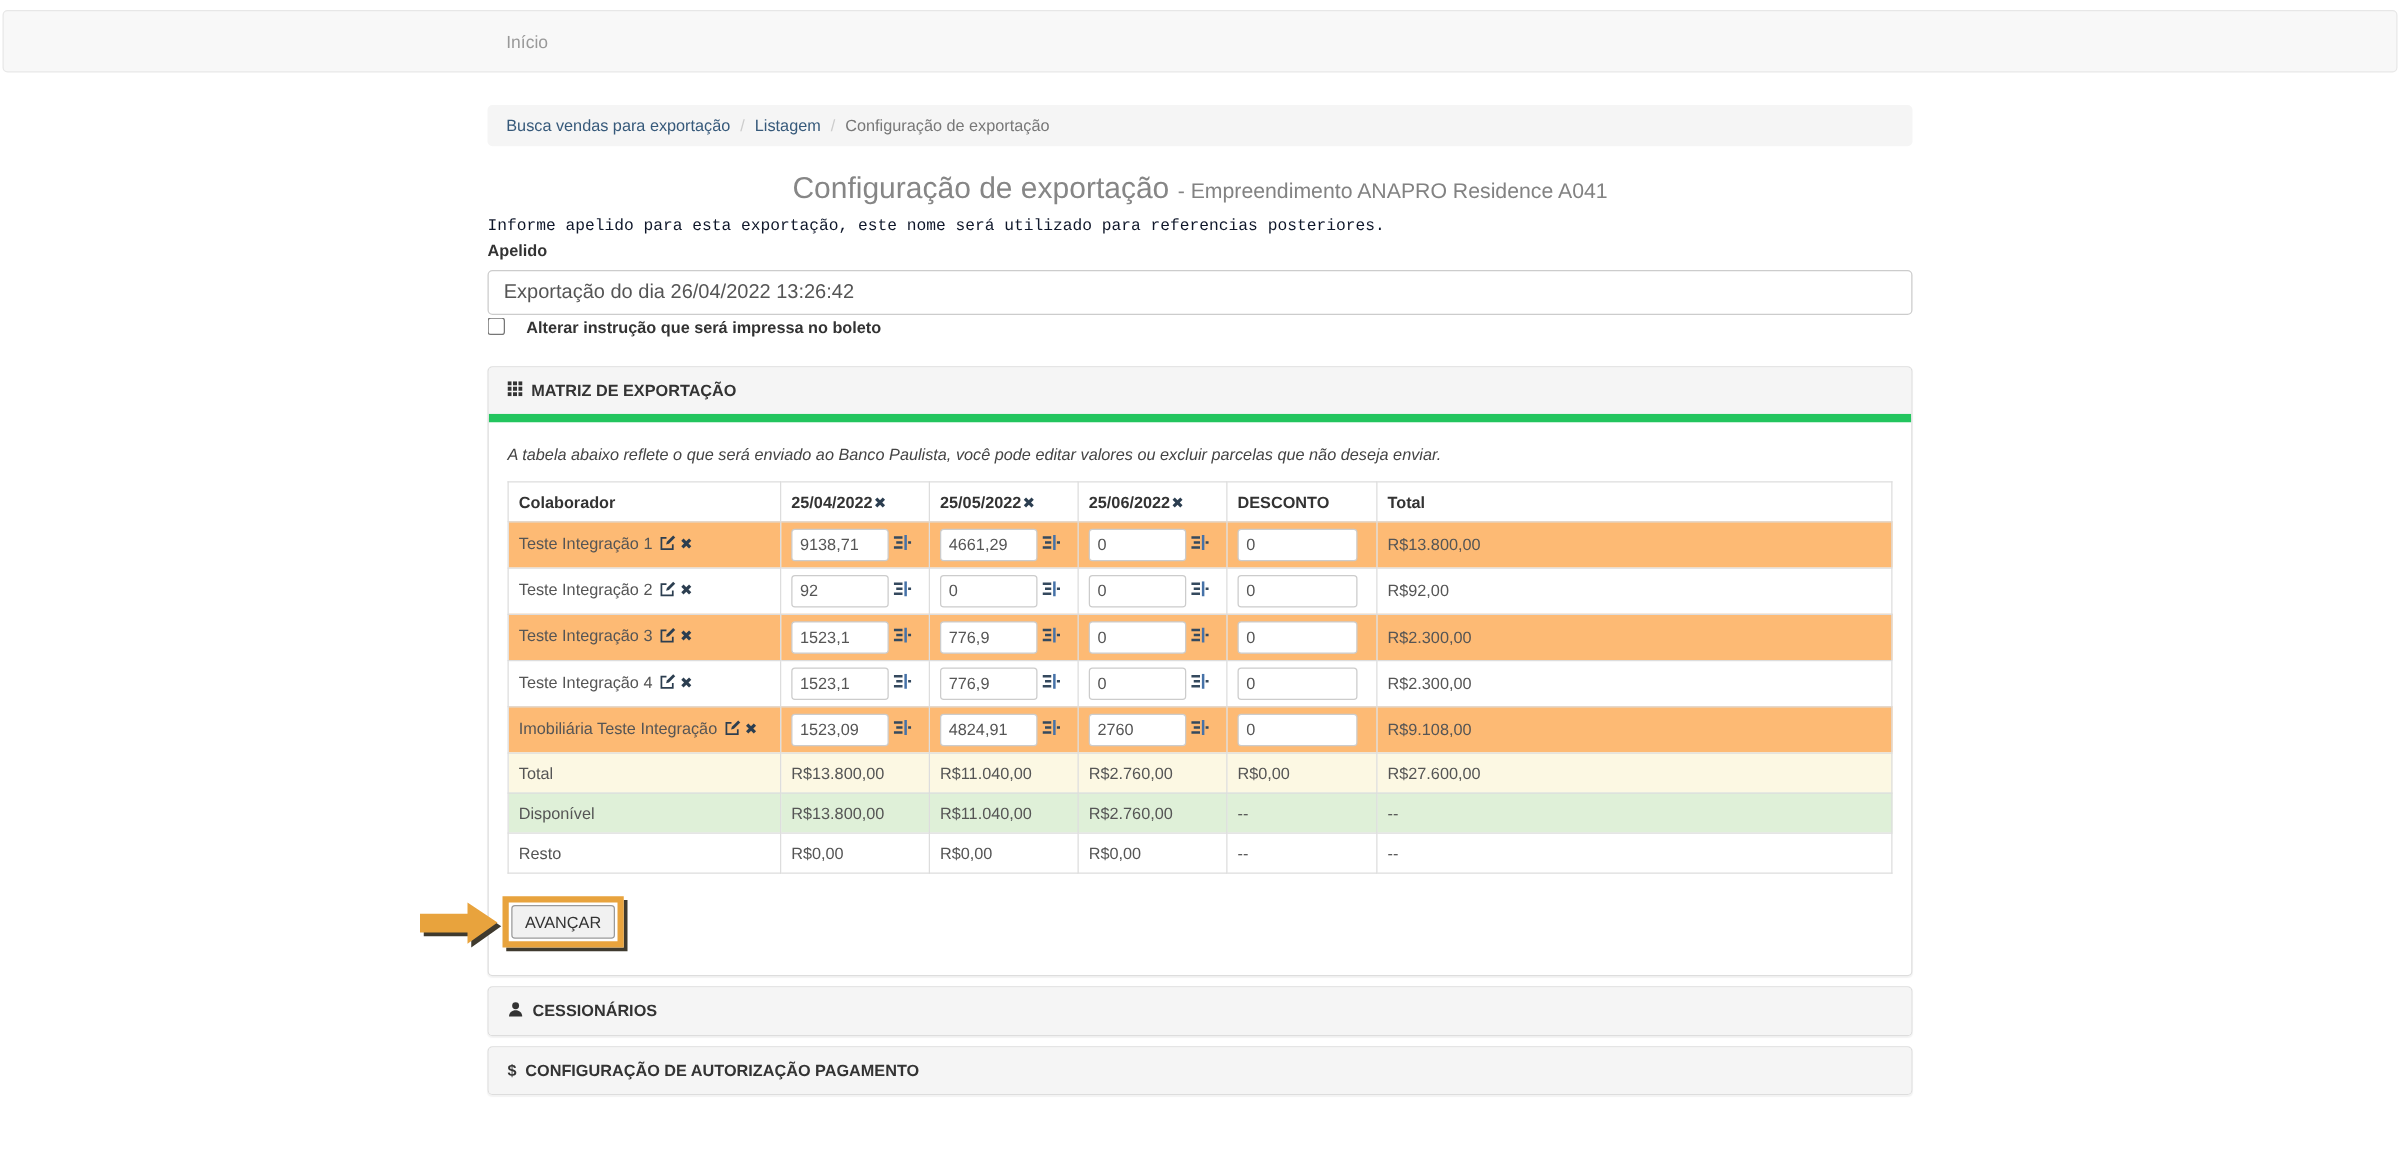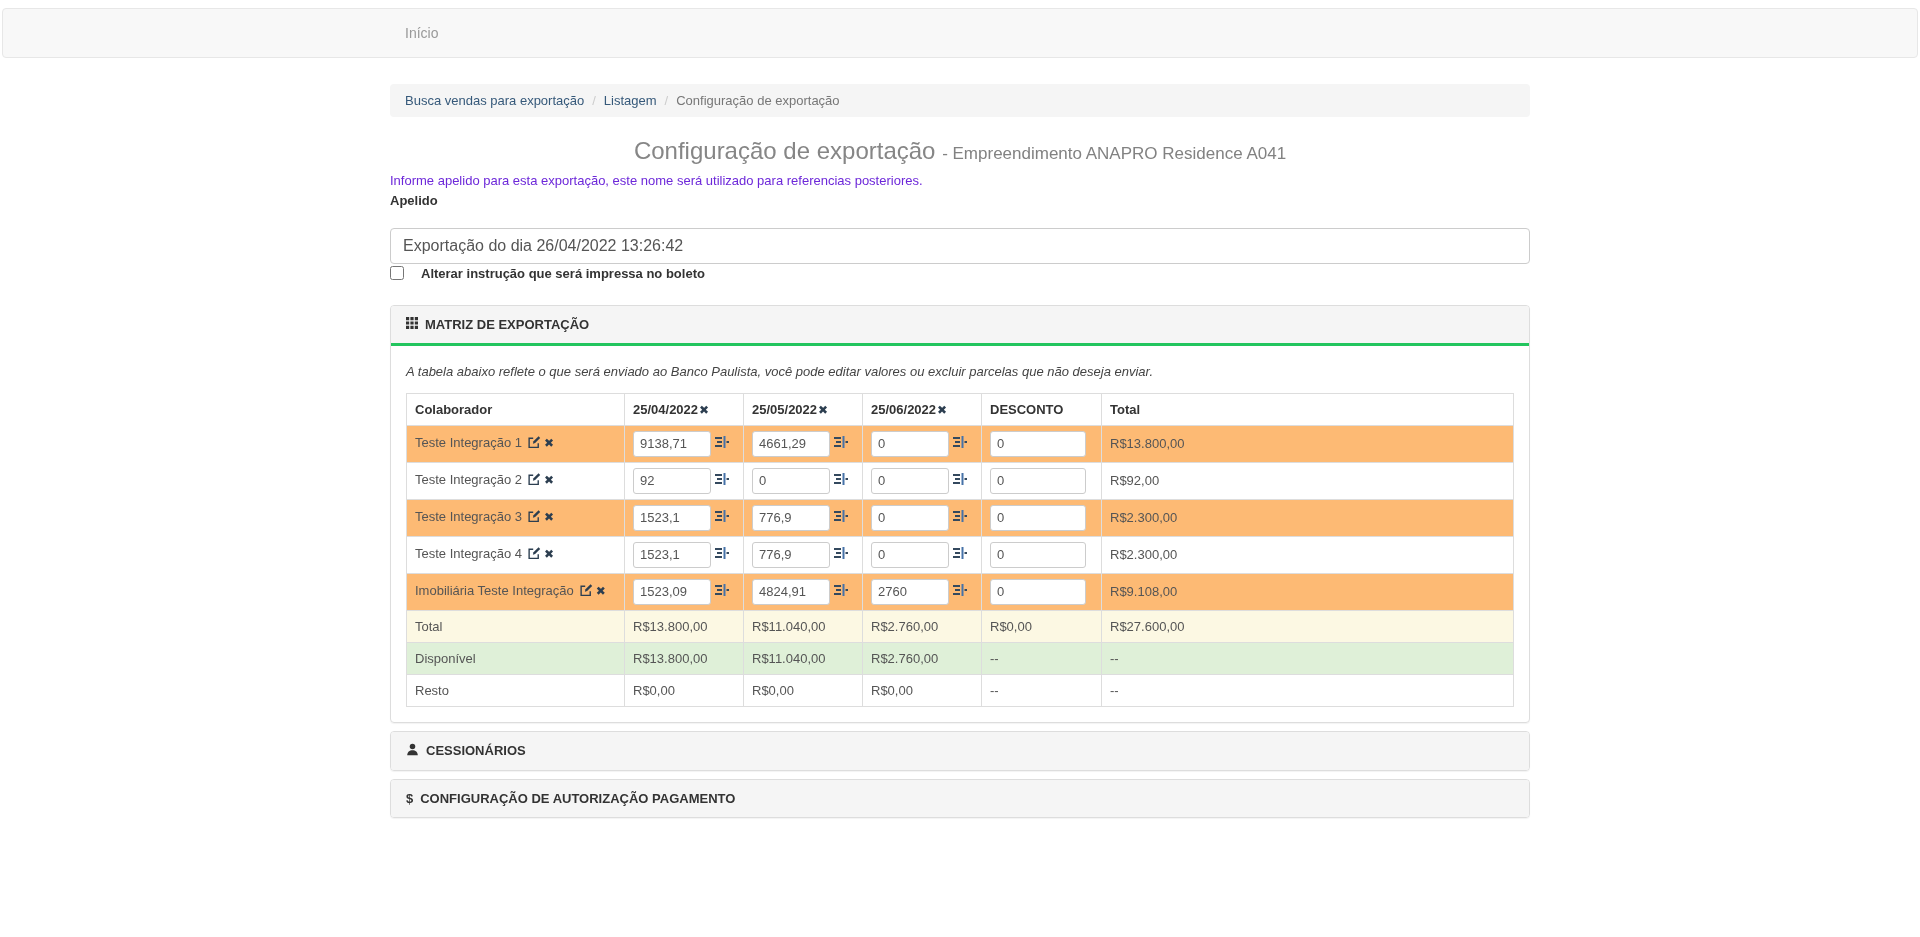--- a/index.html
+++ b/index.html
@@ -22,29 +22,29 @@
   .breadcrumb a{color:var(--link);text-decoration:none;cursor:pointer;}
   .breadcrumb .sep{color:#ccc;padding:0 8px;}
   .breadcrumb .active{color:#777;}
   
   .page-header{display:flex;justify-content:center;align-items:flex-start;margin-top:20px;}
   .page-title{font-size:24px;font-weight:400;color:#868686;margin:0;line-height:1.15;}
   .page-subtitle{font-size:17px;color:#828282;}
   .next-gen{width:245px;font-size:13px;color:#4a4a4a;line-height:1.55;}
   .next-gen .icon-clock{vertical-align:-2px;margin:0 3px 0 4px;}
   
-  .hint{margin:8px 0 0;font-size:13px;color:#6d28d9;}
+  .hint{margin:8px 0 0;font-size:13px;color:#0f172a;font-family:Liberation Mono, monospace;}
   .apelido-label{font-weight:bold;margin-top:5px;}
-  .apelido-input{width:100%;height:36px;border:1px solid #ccc;border-radius:4px;padding:6px 12px;font-size:16px;color:#555;margin-top:20px;font-family:inherit;}
+  .apelido-input{width:100%;height:36px;border:1px solid #ccc;border-radius:4px;padding:6px 12px;font-size:16px;color:#555;margin-top:8px;font-family:inherit;}
   .checkbox-row{display:flex;align-items:center;gap:17px;margin-top:2px;font-weight:bold;cursor:pointer;}
   .checkbox-row input{width:14px;height:14px;margin:0;}
   
   .panel{border:1px solid #ddd;border-radius:4px;box-shadow:0 1px 1px rgba(0,0,0,.05);}
   .panel.matrix{margin-top:24px;}
-  .panel-heading{background:#f5f5f5;padding:11px 15px;border-bottom:3px solid #22c55e;border-radius:3px 3px 0 0;display:flex;align-items:center;gap:7px;font-size:13px;font-weight:600;color:#333;cursor:pointer;}
+  .panel-heading{background:#f5f5f5;padding:11px 15px;border-bottom:7px solid #22c55e;border-radius:3px 3px 0 0;display:flex;align-items:center;gap:7px;font-size:13px;font-weight:600;color:#333;cursor:pointer;}
   .panel.collapsed{margin-top:8px;}
   .panel.collapsed .panel-heading{border-bottom:none;border-radius:3px;}
   .panel.first-collapsed{margin-top:8px;}
   .panel-body{padding:15px;}
   .matrix-desc{margin:3px 0 14px;color:#444;font-style:italic;}
   
   table.matrix-table{width:100%;border-collapse:collapse;font-size:13px;}
   .matrix-table th,.matrix-table td{border:1px solid #ddd;text-align:left;vertical-align:middle;}
   .matrix-table th{padding:8px;font-weight:bold;color:#333;}
   .matrix-table td{padding:5px 8px;color:#555;}
@@ -325,20 +325,31 @@
             <td>Resto</td>
             <td>R$0,00</td>
             <td>R$0,00</td>
             <td>R$0,00</td>
             <td>--</td>
             <td>--</td>
           </tr>
         </tbody>
       </table>
 
+      <div class="btn-zone">
+        <span class="arrow-wrap">
+          <svg width="66" height="44" viewBox="0 0 66 44">
+            <polygon points="3,16 41,16 41,7 65,23 41,40 41,31 3,31" fill="#3f3a2e"></polygon>
+            <polygon points="0,13 38,13 38,4 62,20 38,37 38,28 0,28" fill="#e8a33d"></polygon>
+          </svg>
+        </span>
+        <span class="highlight-box">
+          <button class="btn-default">AVANÇAR</button>
+        </span>
+      </div>
     </div>
   </section>
 
   <section class="panel collapsed first-collapsed">
     <header class="panel-heading">
       <span><svg width="13" height="13" viewBox="0 0 16 16">
             <circle cx="8" cy="4.4" r="3.4" fill="#333"></circle>
             <path fill="#333" d="M1.5 15c0-3.7 2.9-6.1 6.5-6.1s6.5 2.4 6.5 6.1z"></path>
           </svg></span>
       <span>CESSIONÁRIOS</span>

